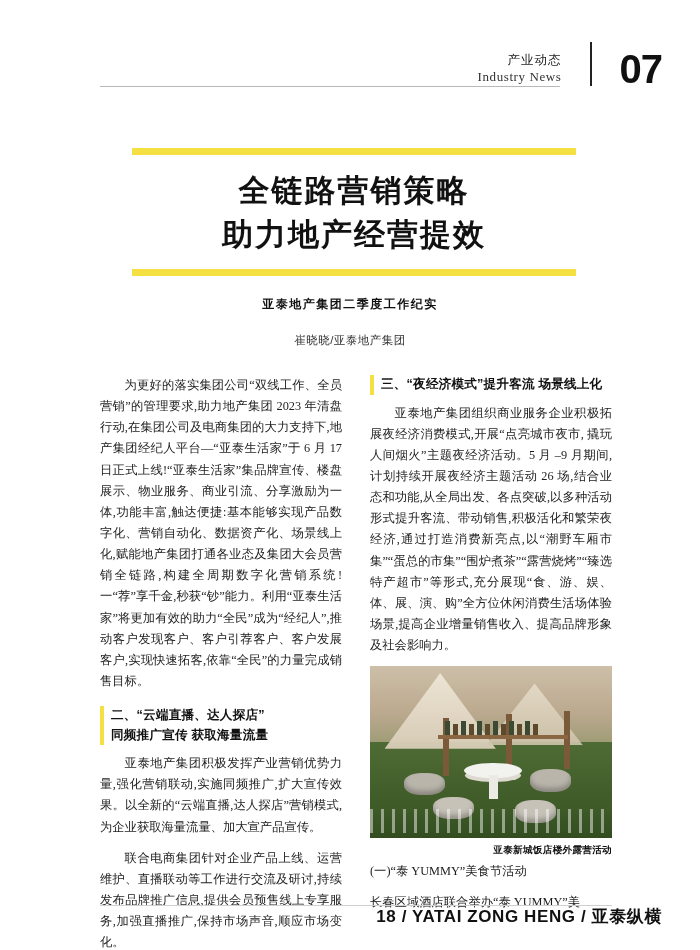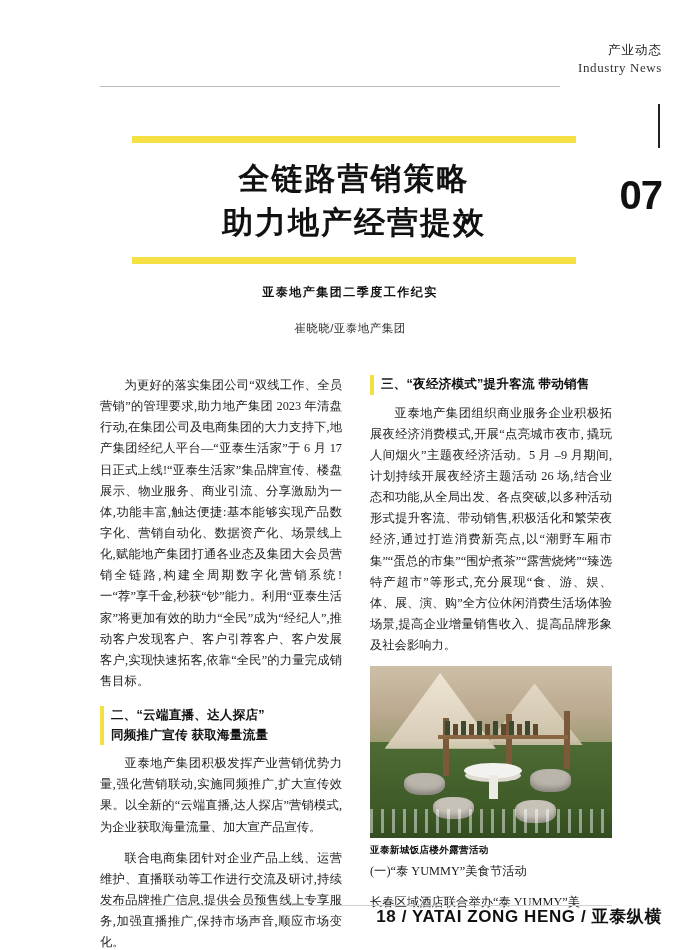--- a/index.html
+++ b/index.html
@@ -32,21 +32,20 @@
     height: 1px;
     background: #b9b9b9;
   }
   .header-right {
     position: absolute;
     right: 38px;
     top: 0;
     display: flex;
     align-items: flex-end;
     gap: 26px;
-    flex-direction: column;
   }
   .header-titles {
     text-align: right;
     line-height: 1.35;
     padding-bottom: 2px;
   }
   .header-cn {
     font-family: "Liberation Sans", "DejaVu Sans", sans-serif;
     font-size: 12.5px;
     letter-spacing: 1px;
@@ -69,21 +68,21 @@
     font-size: 40px;
     font-weight: bold;
     line-height: 0.95;
     color: #111;
     letter-spacing: -1px;
   }
 
   
   .title-block {
     position: absolute;
-    top: 136px;
+    top: 148px;
     left: 0;
     width: 700px;
   }
   .title-bar {
     width: 444px;
     height: 7px;
     background: #f4e043;
     margin-left: 132px;
   }
   .title-bar.bottom {
@@ -243,21 +242,21 @@
   .ph-bottles i:nth-child(even) { background:#5d4a2e; height: 80%; }
   .ph-flowers {
     position: absolute; bottom: 3%; left: 0; width: 100%; height: 14%;
     background: repeating-linear-gradient(90deg,
       rgba(255,255,255,0.85) 0 3px, rgba(255,255,255,0) 3px 11px);
     opacity: 0.55;
   }
   .photo-cap {
     font-family: "Liberation Sans", "DejaVu Sans", sans-serif;
     font-size: 9.6px;
-    text-align: left;
+    text-align: right;
     color: #111;
     font-weight: bold;
     padding-top: 6px;
     letter-spacing: 0.3px;
   }
 
   
   .footer {
     position: absolute;
     bottom: 22px;
@@ -318,21 +317,21 @@
     </div>
     <p class="body">亚泰地产集团积极发挥产业营销优势力量,强化营销联动,实施同频推广,扩大宣传效果。以全新的“云端直播,达人探店”营销模式,为企业获取海量流量、加大宣产品宣传。</p>
     <p class="body">联合电商集团针对企业产品上线、运营维护、直播联动等工作进行交流及研讨,持续发布品牌推广信息,提供会员预售线上专享服务,加强直播推广,保持市场声音,顺应市场变化。</p>
   </div>
 
   <div class="col">
 
     <div class="sec-head">
       <div class="sec-mark"></div>
       <div class="sec-title">
-        <span>三、“夜经济模式”提升客流 带动销售</span>
+        <span>三、“夜经济模式”提升客流 场景线上化</span>
       </div>
     </div>
     <p class="body">亚泰地产集团组织商业服务企业积极拓展夜经济消费模式,开展“点亮城市夜市, 撬玩人间烟火”主题夜经济活动。5 月 –9 月期间,计划持续开展夜经济主题活动 26 场,结合业态和功能,从全局出发、各点突破,以多种活动形式提升客流、带动销售,积极活化和繁荣夜经济,通过打造消费新亮点,以“潮野车厢市集”“蛋总的市集”“围炉煮茶”“露营烧烤”“臻选特产超市”等形式,充分展现“食、游、娱、体、展、演、购”全方位休闲消费生活场体验场景,提高企业增量销售收入、提高品牌形象及社会影响力。</p>
 
     <div class="photo-wrap">
       <div class="photo">
         <div class="ph-sky"></div>
         <div class="ph-ground"></div>
         <div class="ph-tent"></div>
         <div class="ph-tent2"></div>

